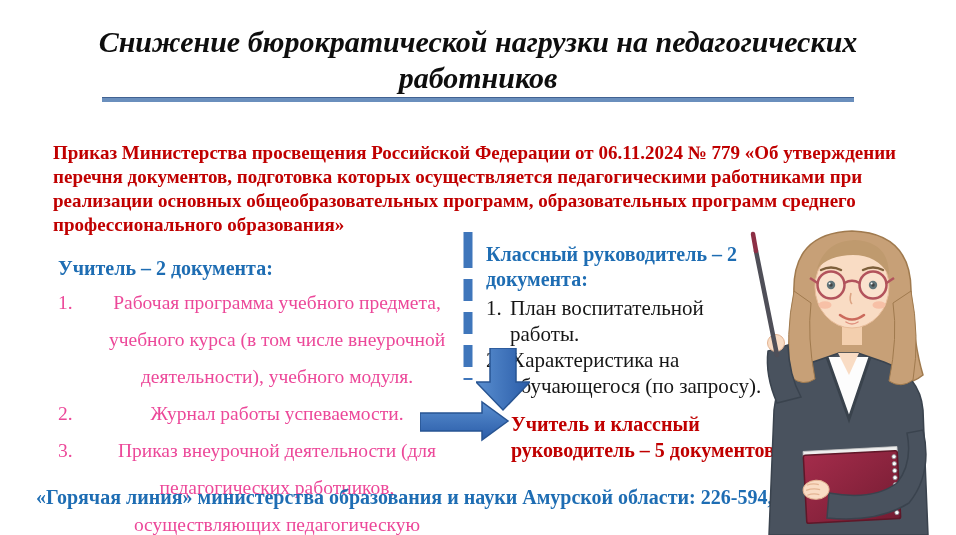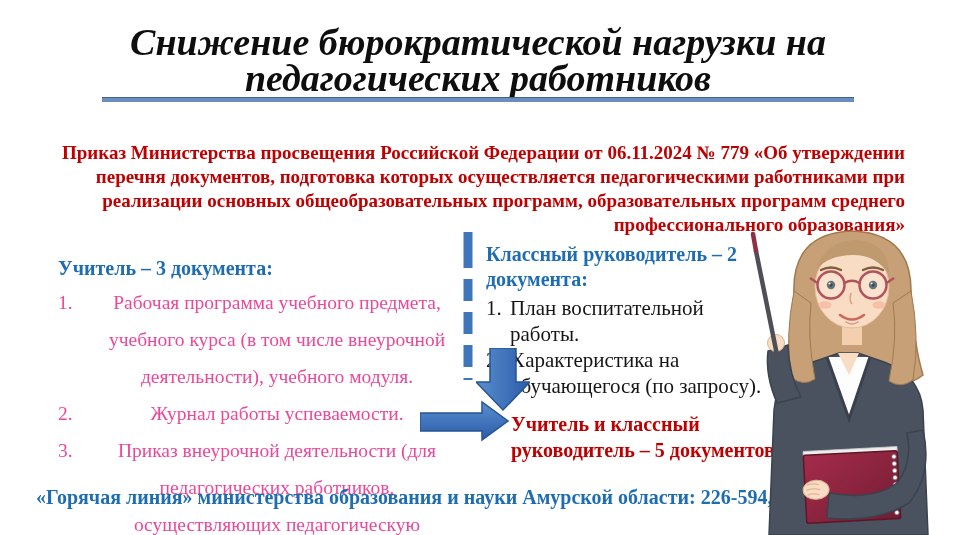--- a/index.html
+++ b/index.html
@@ -1,24 +1,24 @@
 <!DOCTYPE html>
 <html><head>
 <meta charset="utf-8">
 <style>
   html,body{margin:0;padding:0;background:#ffffff;}
   .slide{position:relative;width:956px;height:535px;background:#ffffff;overflow:hidden;
          font-family:"Liberation Serif", serif;}
 
   .title{position:absolute;top:24px;left:63px;width:830px;text-align:center;
-         font-size:38px;line-height:36px;font-weight:bold;font-style:italic;color:#0e0e0e;}
+         font-size:30px;line-height:36px;font-weight:bold;font-style:italic;color:#0e0e0e;}
   .title-rule{position:absolute;left:102px;top:97px;width:752px;height:4px;
          background:#6a8fbd;border-top:1.5px solid #416292;}
 
-  .order{position:absolute;top:141px;left:53px;width:852px;text-align:right;
+  .order{position:absolute;top:141px;left:53px;width:852px;text-align:left;
          font-size:19px;line-height:24px;font-weight:bold;color:#c00000;}
 
   .col-head{font-size:20px;line-height:25px;font-weight:bold;color:#1e6db3;margin:0 0 3px 0;}
 
   .teacher-col{position:absolute;top:256px;left:58px;width:400px;}
   .doc-list{margin:2px 0 0 0;padding:0;list-style:none;counter-reset:n;
             font-size:19.5px;line-height:37px;color:#ec4899;text-align:center;}
   .doc-list li{counter-increment:n;position:relative;padding-left:38px;}
   .doc-list li::before{content:counter(n) ".";position:absolute;left:0;}
 
@@ -44,21 +44,21 @@
 <body>
 
 <div class="slide">
 
   <div class="title">Снижение бюрократической нагрузки на педагогических работников</div>
   <div class="title-rule"></div>
 
   <div class="order">Приказ Министерства просвещения Российской Федерации от 06.11.2024 № 779 «Об утверждении перечня документов, подготовка которых осуществляется педагогическими работниками при реализации основных общеобразовательных программ, образовательных программ среднего профессионального образования»</div>
 
   <section class="teacher-col">
-    <div class="col-head">Учитель – 3 документа:</div>
+    <div class="col-head">Учитель – 2 документа:</div>
     <ol class="doc-list">
       <li>Рабочая программа учебного предмета, учебного курса (в том числе внеурочной деятельности), учебного модуля.</li>
       <li>Журнал работы успеваемости.</li>
       <li>Приказ внеурочной деятельности (для педагогических работников, осуществляющих педагогическую деятельность).</li>
     </ol>
   </section>
 
   <svg class="dash-svg" width="14" height="150" viewBox="0 0 14 150">
     <line x1="7" y1="0" x2="7" y2="148" stroke="#3f76bb" stroke-width="9" stroke-dasharray="36 11 22 11 22 11 22 11"></line>
   </svg>

